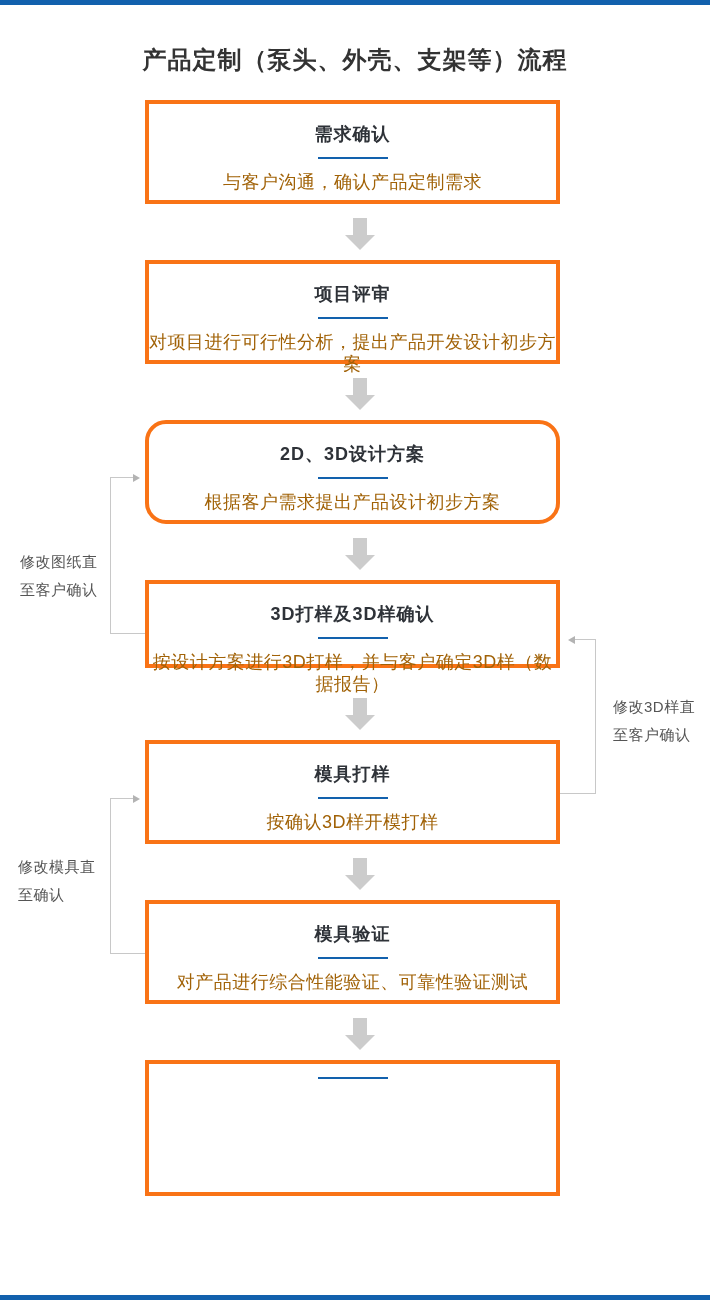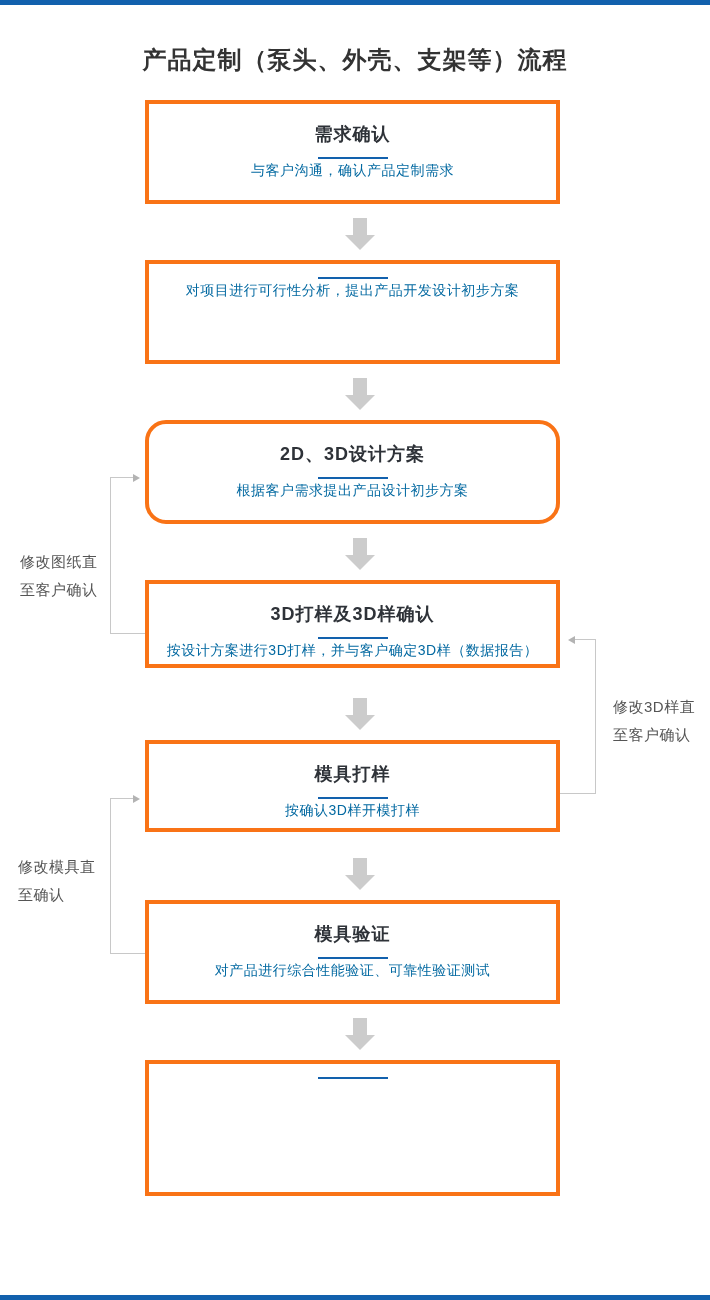--- a/index.html
+++ b/index.html
@@ -17,21 +17,21 @@
   .flow-box{
     position:absolute;left:145px;width:415px;box-sizing:border-box;
     background:#fff;border:4px solid #f97316;text-align:center;
   }
   .box-title{
     margin-top:20px;font-size:18px;font-weight:bold;color:#2e3238;
     line-height:20px;letter-spacing:1px;
   }
   .box-underline{width:70px;height:2px;margin:13px auto 0;}
   .box-desc{
-    font-size:14px;color:#0369a1;line-height:22px;
+    margin-top:12px;font-size:18px;color:#a16207;line-height:22px;
     white-space:pre-line;letter-spacing:0.5px;
   }
   .arrow-down{position:absolute;width:30px;}
   .arrow-down .stem{width:14px;height:17px;background:#cccccc;margin:0 auto;}
   .arrow-down .head{
     width:0;height:0;margin:0 auto;
     border-left:15px solid transparent;border-right:15px solid transparent;
     border-top:15px solid #cccccc;
   }
   .vline{position:absolute;width:1px;background:#c8c8c8;}
@@ -62,20 +62,21 @@
   <div class="box-title">需求确认</div>
   <div class="box-underline accent-bg" style="background: rgb(18, 97, 173);"></div>
   <div class="box-desc">与客户沟通，确认产品定制需求</div>
 </div>
 <div class="arrow-down" style="left:345px;top:218px;">
   <div class="stem"></div>
   <div class="head"></div>
 </div>
 
 <div class="flow-box" style="top:260px;height:104px;">
+  <div class="box-title">项目评审</div>
   <div class="box-underline accent-bg" style="background: rgb(18, 97, 173);"></div>
   <div class="box-desc">对项目进行可行性分析，提出产品开发设计初步方案</div>
 </div>
 <div class="arrow-down" style="left:345px;top:378px;">
   <div class="stem"></div>
   <div class="head"></div>
 </div>
 
 <div class="flow-box" style="top:420px;height:104px;border-radius:21px;">
   <div class="box-title">2D、3D设计方案</div>
@@ -90,21 +91,21 @@
 <div class="flow-box" style="top:580px;height:88px;">
   <div class="box-title">3D打样及3D样确认</div>
   <div class="box-underline accent-bg" style="background: rgb(18, 97, 173);"></div>
   <div class="box-desc">按设计方案进行3D打样，并与客户确定3D样（数据报告）</div>
 </div>
 <div class="arrow-down" style="left:345px;top:698px;">
   <div class="stem"></div>
   <div class="head"></div>
 </div>
 
-<div class="flow-box" style="top:740px;height:92px;">
+<div class="flow-box" style="top:740px;height:104px;">
   <div class="box-title">模具打样</div>
   <div class="box-underline accent-bg" style="background: rgb(18, 97, 173);"></div>
   <div class="box-desc">按确认3D样开模打样</div>
 </div>
 <div class="arrow-down" style="left:345px;top:858px;">
   <div class="stem"></div>
   <div class="head"></div>
 </div>
 
 <div class="flow-box" style="top:900px;height:104px;">

